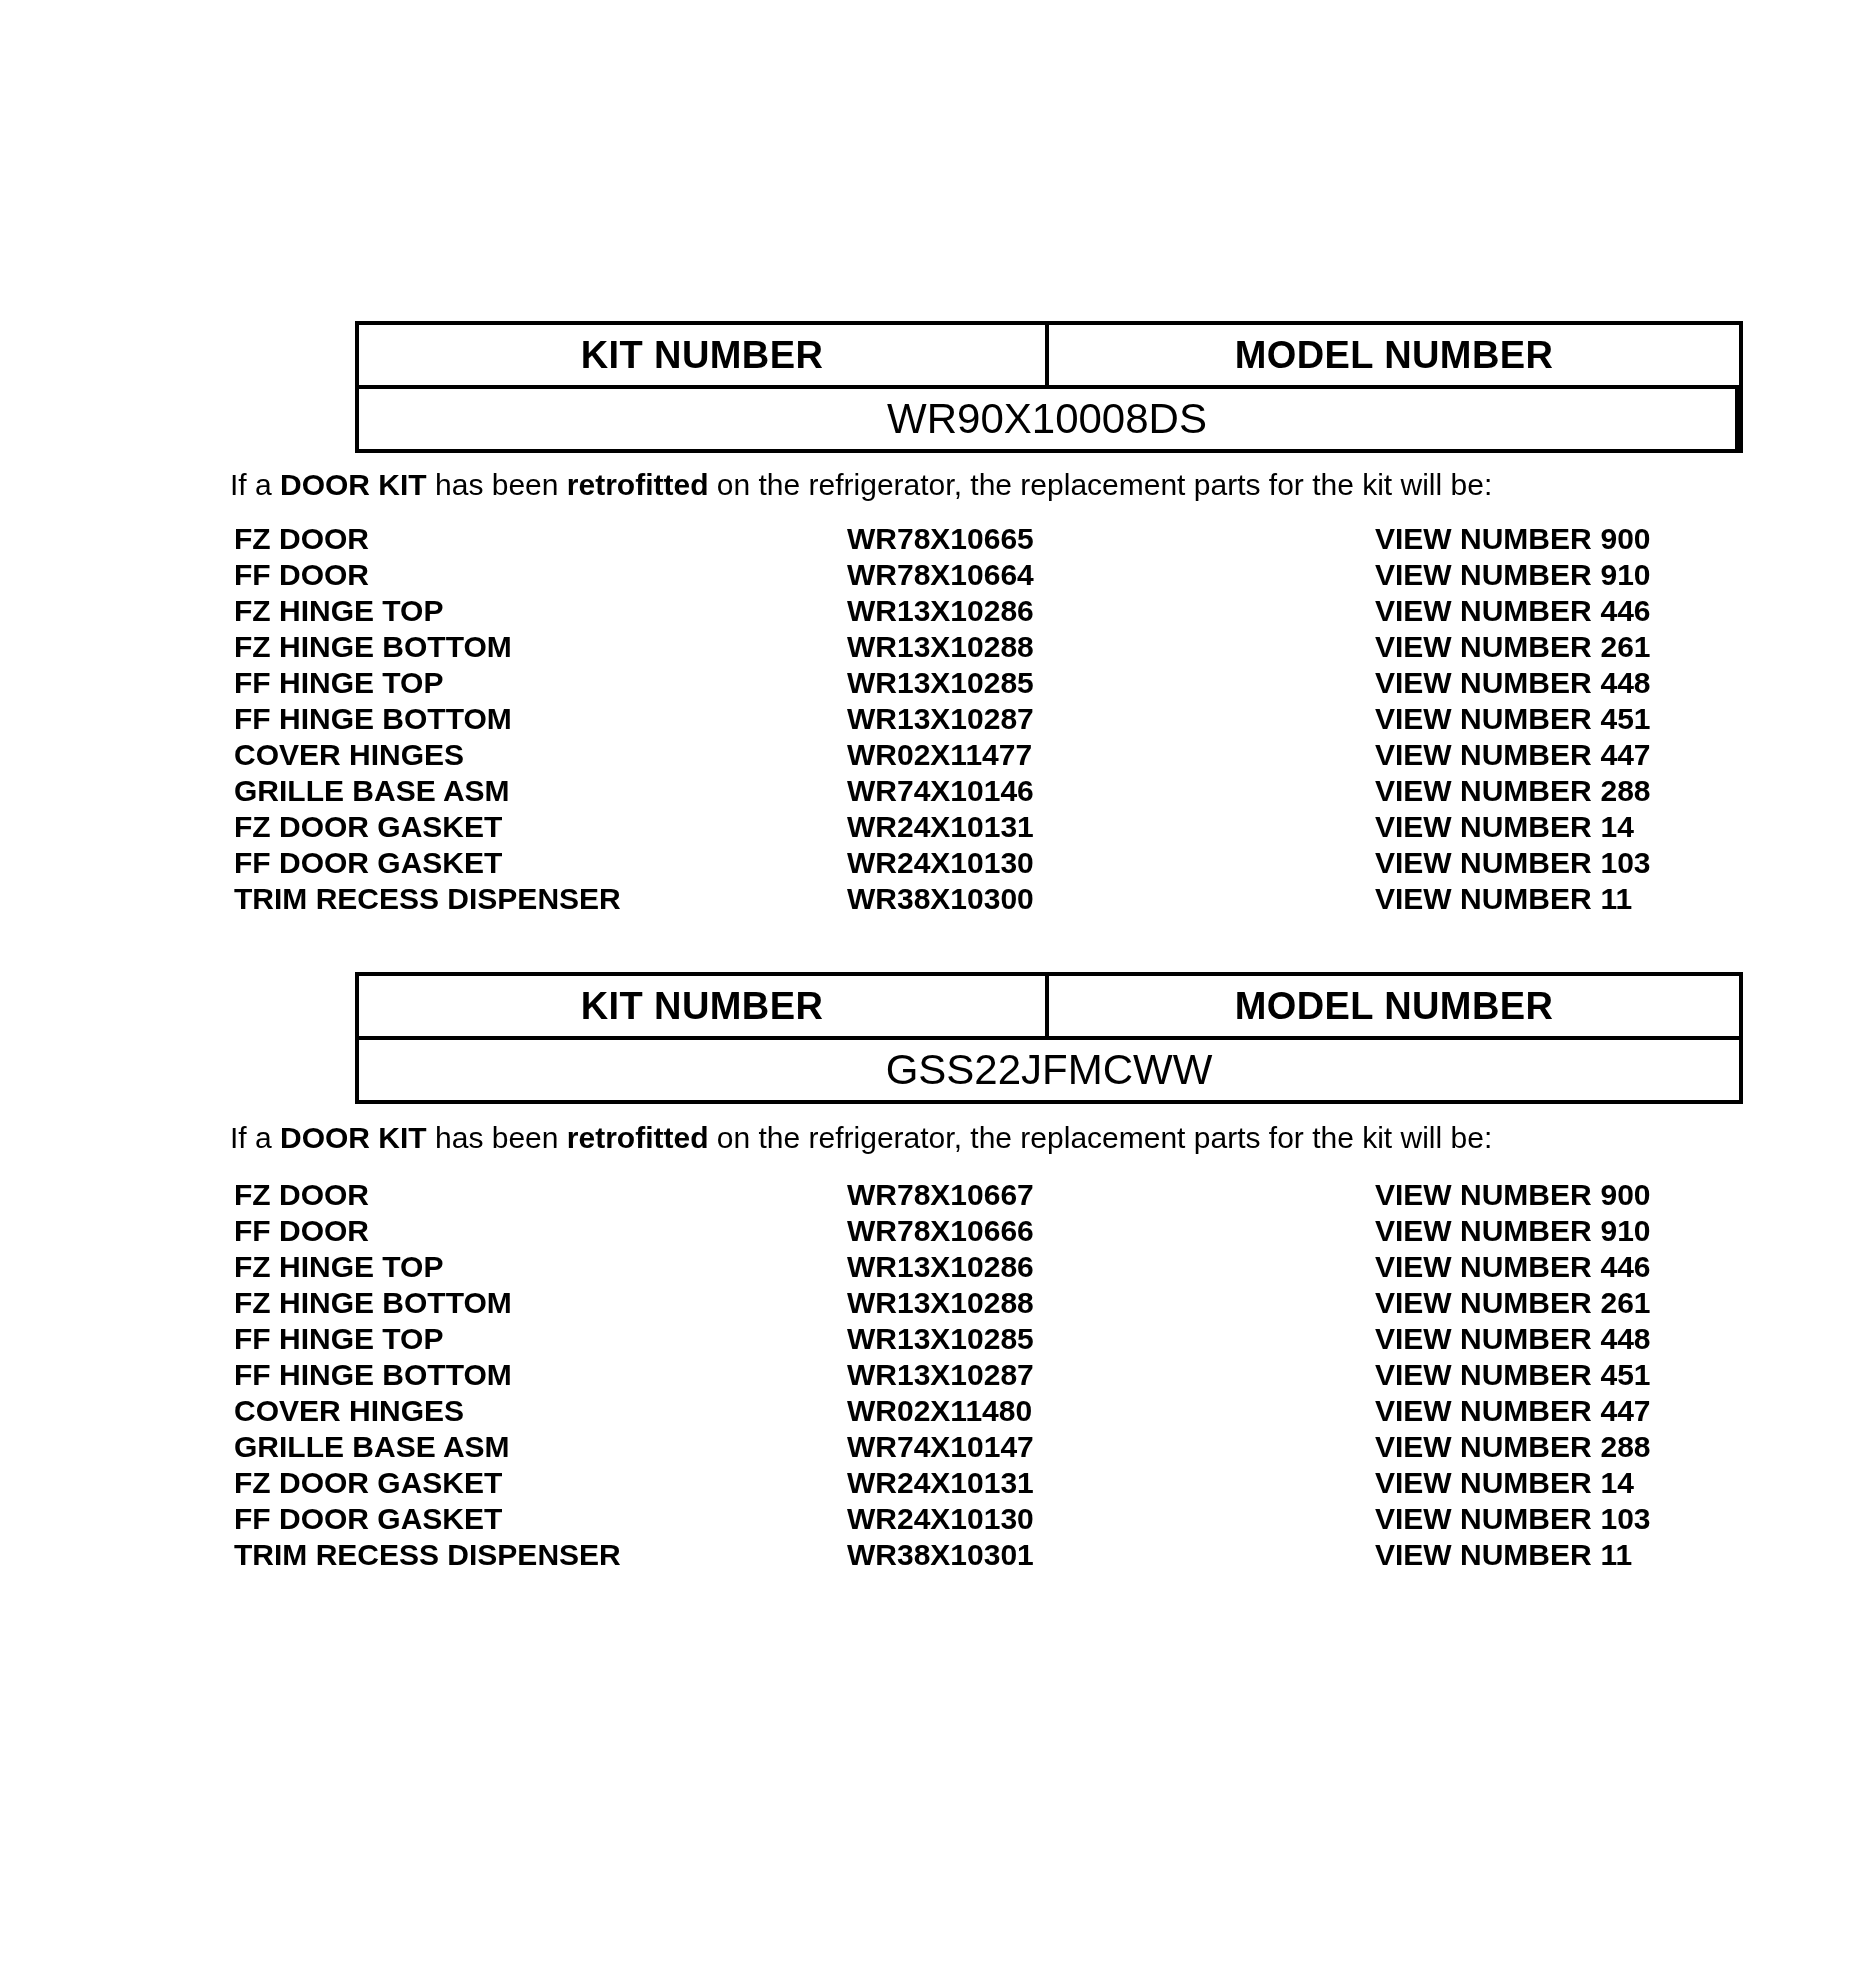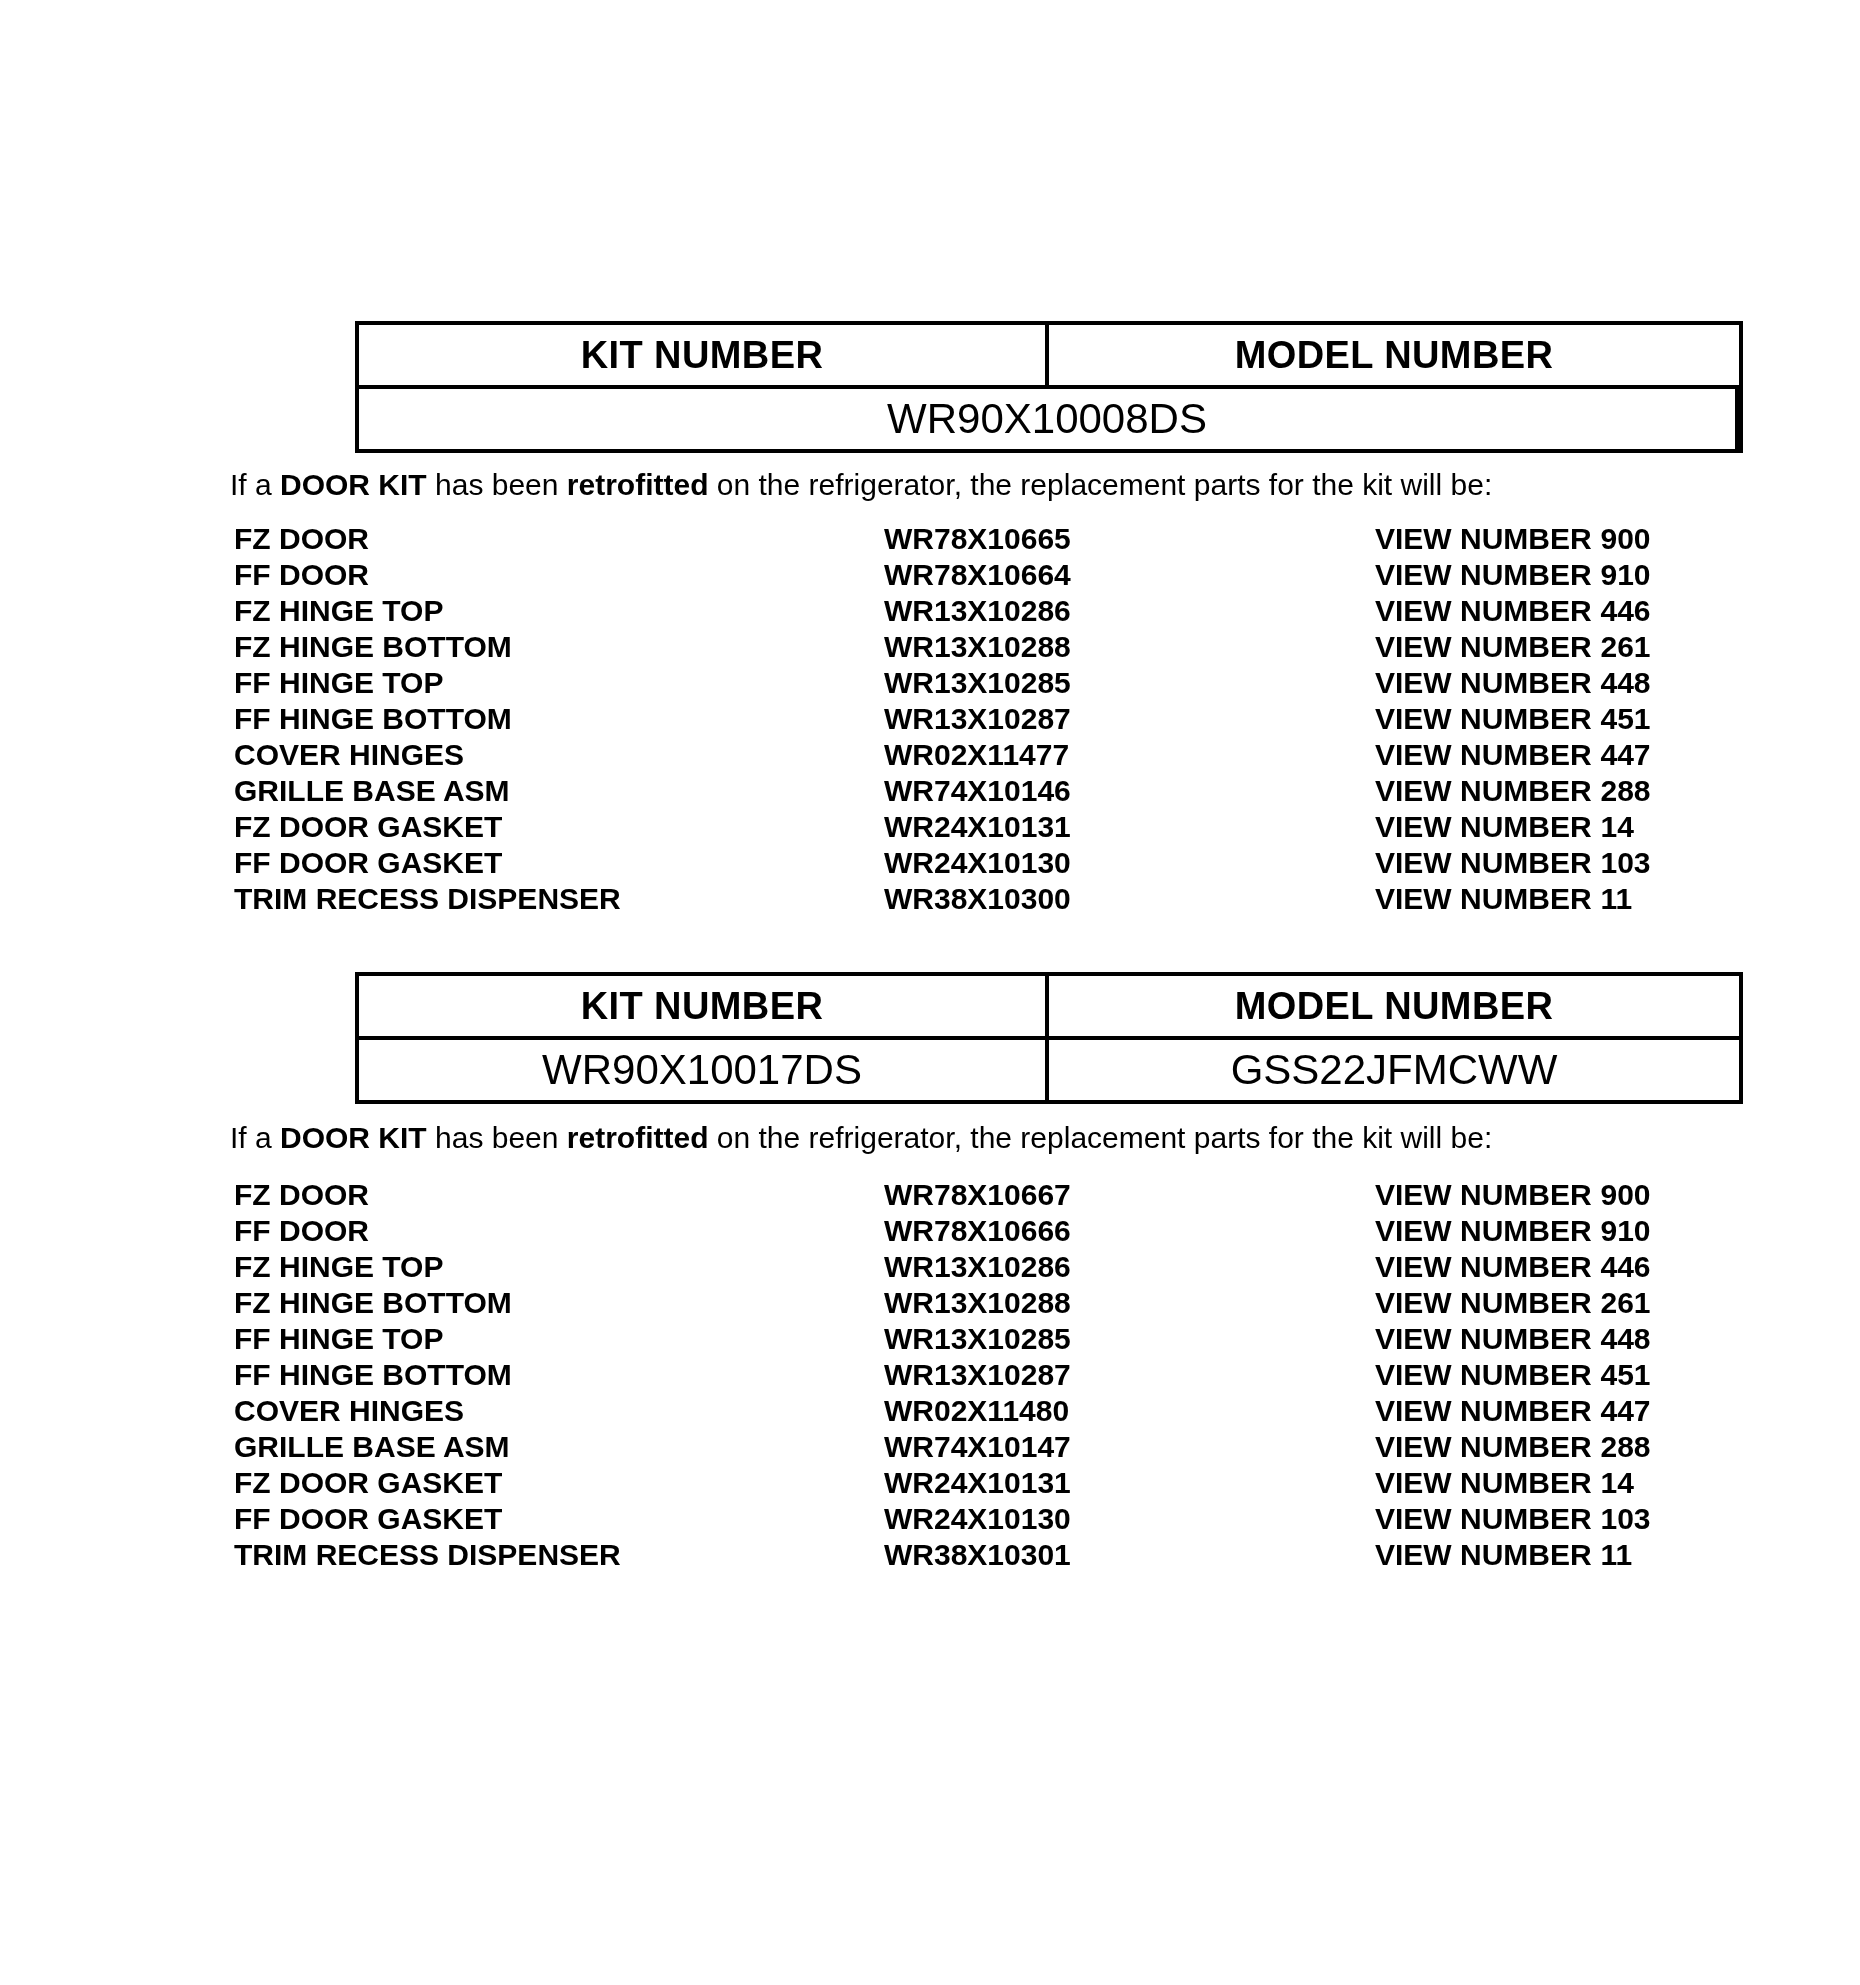--- a/index.html
+++ b/index.html
@@ -38,21 +38,21 @@
 
   
   .parts { position: absolute; left: 234px; width: 1524px; }
   .l1 { top: 521px; }
   .l2 { top: 1177px; }
   .part-row {
     position: relative; height: 36px; line-height: 36px;
     font-size: 30px; white-space: nowrap; font-weight: bold;
   }
   .p-name { position: absolute; left: 0; }
-  .p-num  { position: absolute; left: 650px; }
+  .p-num  { position: absolute; left: 613px; }
   .p-view { position: absolute; left: 1141px; display: flex; gap: 8.8px; }
 </style>
 </head>
 <body>
 
 <div class="page">
 
   <div class="kit-table t1">
     <div class="kt-row head">
       <div class="kt-cell first">KIT NUMBER</div>
@@ -156,21 +156,20 @@
         </span>
     </div>
     </div>
 
   <div class="kit-table t2">
     <div class="kt-row head">
       <div class="kt-cell first">KIT NUMBER</div>
       <div class="kt-cell">MODEL NUMBER</div>
     </div>
     <div class="kt-row vals">
-      <div class="kt-cell first">WR90X10017DS</div>
       <div class="kt-cell">GSS22JFMCWW</div>
     </div>
   </div>
 
   <p class="note n2"><span>If a </span><b>DOOR KIT</b><span> has been </span><b>retrofitted</b><span> on the refrigerator, the replacement parts for the kit will be:</span></p>
 
   <div class="parts l2">
 
   <div class="part-row">
       <span class="p-name">FZ DOOR</span>

